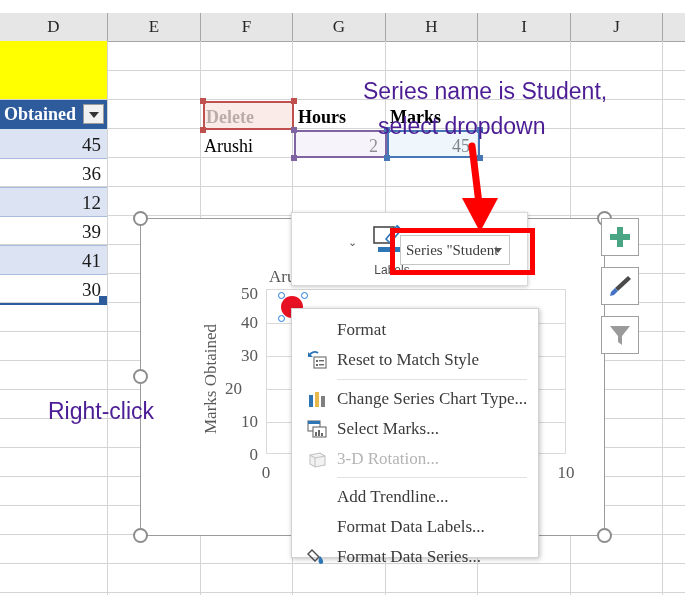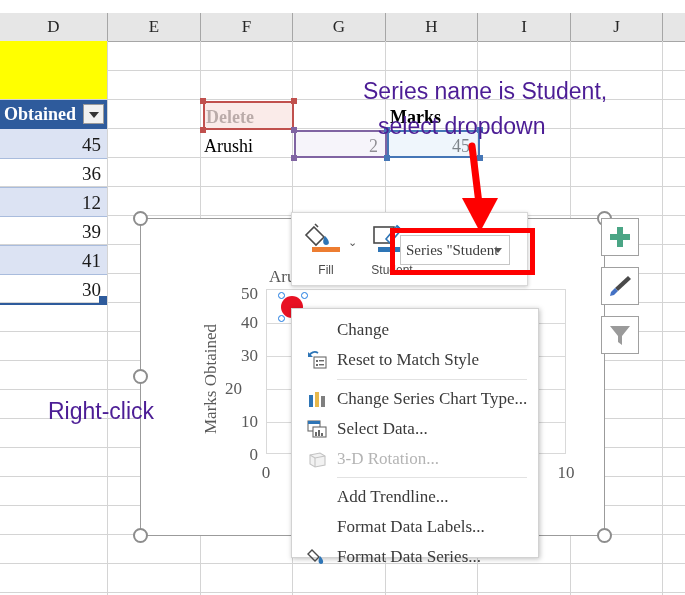--- a/index.html
+++ b/index.html
@@ -168,20 +168,21 @@
 
     <div class="cellD" style="top:117px;">45</div>
     <div class="cellD" style="top:146px;">36</div>
     <div class="cellD" style="top:175px;">12</div>
     <div class="cellD" style="top:204px;">39</div>
     <div class="cellD" style="top:233px;">41</div>
     <div class="cellD" style="top:262px;">30</div>
     <div class="corner-mark" style="top:283px;"></div>
 
     <div class="tcell tbold" style="left:206px;top:91px;width:84px;">Delete</div>
+    <div class="tcell tbold" style="left:298px;top:91px;width:84px;">Hours</div>
     <div class="tcell" style="left:204px;top:120px;width:88px;">Arushi</div>
 
     <div class="tcell tbold" style="left:390px;top:91px;width:84px;">Marks</div>
     <div class="tcell" style="left:296px;top:120px;width:82px;text-align:right;">2</div>
     <div class="tcell" style="left:388px;top:120px;width:82px;text-align:right;">45</div>
 
     <div class="selred" style="left:203px;top:88px;width:91px;height:29px;"></div>
     <div class="hnd r" style="left:200px;top:85px;"></div>
     <div class="hnd r" style="left:291px;top:85px;"></div>
     <div class="hnd r" style="left:200px;top:114px;"></div>
@@ -250,53 +251,44 @@
       <path d="M13 20 L16 23 L12 27 L8 28 L9 24 Z" fill="#4472c4"></path>
     </svg>
   </div>
   <div class="cbtn" style="left:601px;top:316px;">
     <svg width="36" height="36" viewBox="0 0 36 36">
       <path d="M8 9 L28 9 L20 19 L20 28 L16 25 L16 19 Z" fill="#9a9a9a"></path>
     </svg>
   </div>
 
   <div class="minibar">
-    <div class="mbitem" style="left:6px;">
-      <svg width="56" height="34" viewBox="0 0 56 34">
-        <path d="M16 8 L26 18 L18 26 L8 16 Z" fill="none" stroke="#4a4a4a" stroke-width="1.6"></path>
-        <path d="M17 5 L20 8" stroke="#4a4a4a" stroke-width="1.6"></path>
-        <path d="M27 17 c5 5 5 9 1 9 c-3 0 -4 -4 -1 -9 z" fill="#2e75b6"></path>
-      </svg>
-      <div class="swatch" style="left:14px;top:28px;background:#ed7d31;"></div>
-      <div class="mblabel">Fill</div>
-    </div>
     <span style="position:absolute;left:56px;top:23px;font-size:11px;color:#555;">⌄</span>
 
     <div class="mbitem" style="left:72px;">
       <svg width="56" height="34" viewBox="0 0 56 34">
         <rect x="10" y="8" width="20" height="16" fill="none" stroke="#4a4a4a" stroke-width="1.6"></rect>
         <path d="M22 20 L33 7 L37 11 L26 24 Z" fill="#fff" stroke="#2e75b6" stroke-width="1.6"></path>
         <path d="M33 7 L37 11" stroke="#2e75b6" stroke-width="2"></path>
       </svg>
       <div class="swatch" style="left:14px;top:28px;background:#2e75b6;"></div>
-      <div class="mblabel">Student</div>
+      <div class="mblabel">Labels</div>
     </div>
 
     <div class="seriesbox">
       <span>Series "Student</span>
       <span class="seriescaret"></span>
     </div>
   </div>
 
   <div class="redbox"></div>
 
   <div class="ctxmenu">
 
     <div class="mi" style="top:6px;">
-      <span class="mtxt">Change</span>
+      <span class="mtxt">Format</span>
     </div>
 
     <div class="mi" style="top:36px;">
       <svg class="micon" viewBox="0 0 22 20">
         <path d="M3 6 a6 6 0 0 1 9 -3" fill="none" stroke="#2e75b6" stroke-width="1.8"></path>
         <path d="M2 2 L2 7 L7 7 Z" fill="#2e75b6"></path>
         <rect x="8" y="7" width="12" height="11" fill="#fff" stroke="#6a6a6a" stroke-width="1.1"></rect>
         <rect x="10" y="10" width="2" height="2" fill="#6a6a6a"></rect>
         <rect x="13" y="10" width="5" height="1.4" fill="#6a6a6a"></rect>
         <rect x="10" y="14" width="2" height="2" fill="#6a6a6a"></rect>
@@ -317,21 +309,21 @@
 
     <div class="mi" style="top:105px;">
       <svg class="micon" viewBox="0 0 22 20">
         <rect x="2" y="2" width="12" height="10" fill="#fff" stroke="#6a6a6a" stroke-width="1.1"></rect>
         <rect x="2" y="2" width="12" height="3" fill="#2e75b6"></rect>
         <rect x="7" y="8" width="13" height="10" fill="#fff" stroke="#6a6a6a" stroke-width="1.1"></rect>
         <rect x="9" y="13" width="2" height="4" fill="#6a6a6a"></rect>
         <rect x="12" y="11" width="2" height="6" fill="#6a6a6a"></rect>
         <rect x="15" y="14" width="2" height="3" fill="#6a6a6a"></rect>
       </svg>
-      <span class="mtxt">Select Data...</span>
+      <span class="mtxt">Select Marks...</span>
     </div>
 
     <div class="mi dis" style="top:135px;">
       <svg class="micon" viewBox="0 0 22 20">
         <path d="M4 6 L14 4 L19 7 L19 16 L9 18 L4 15 Z" fill="#f2f2f2" stroke="#c3c3c3" stroke-width="1.1"></path>
         <path d="M4 6 L9 9 L19 7" fill="none" stroke="#c3c3c3" stroke-width="1.1"></path>
         <path d="M9 9 L9 18" fill="none" stroke="#c3c3c3" stroke-width="1.1"></path>
       </svg>
       <span class="mtxt">3-D Rotation...</span>
     </div>

